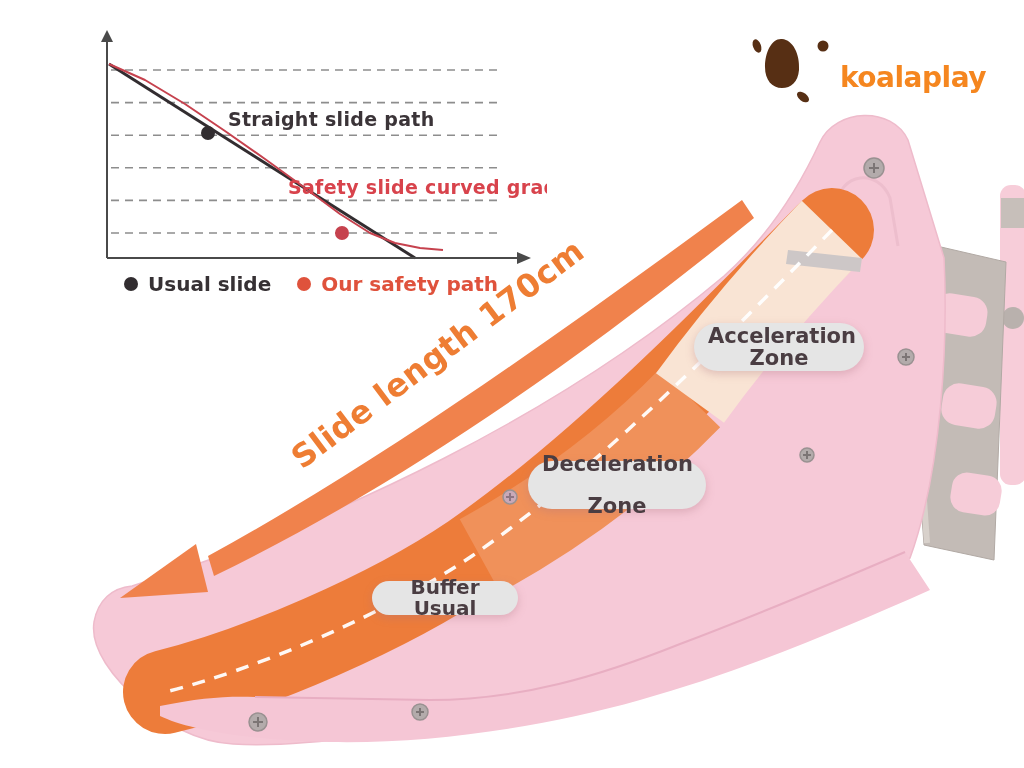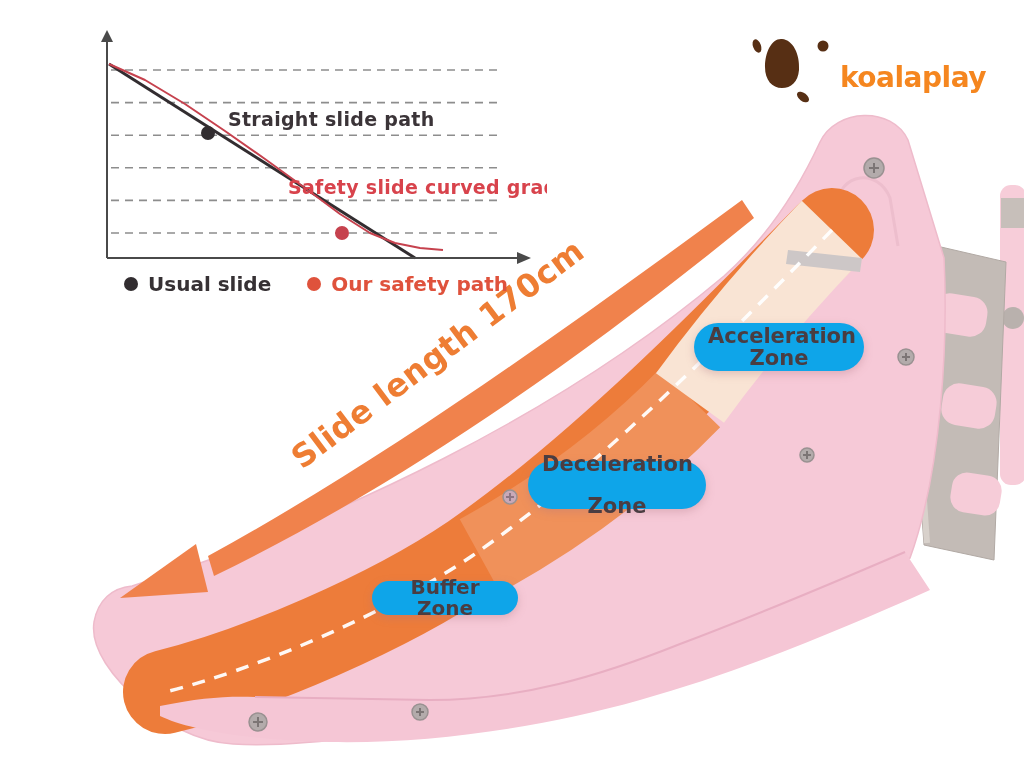--- a/index.html
+++ b/index.html
@@ -4,31 +4,31 @@
 <style>
   html,body{margin:0;padding:0;background:#ffffff;}
   .stage{
     position:relative;width:1024px;height:768px;overflow:hidden;
     background:#ffffff;
     font-family:"DejaVu Sans","Liberation Sans",sans-serif;
   }
   .abs{position:absolute;}
   
   .chart-wrap{left:85px;top:28px;width:462px;height:240px;}
-  .legend{left:124px;top:272px;display:flex;align-items:center;gap:36px;justify-content:flex-end;}
+  .legend{left:124px;top:272px;display:flex;align-items:center;gap:26px;justify-content:flex-end;}
   .legend-item{display:flex;align-items:center;gap:10px;font-size:20px;font-weight:bold;}
   .legend-dot{width:14px;height:14px;border-radius:50%;display:inline-block;}
   .legend-item.usual{color:#363134;}
   .legend-item.safety{color:#df523c;}
   
   .logo-wrap{left:746px;top:22px;width:260px;height:95px;}
   .brand-text{fill:#f5861f;font-size:28px;font-weight:bold;letter-spacing:-0.5px;}
   
   .pill{
-    background:#0ea5e9;border-radius:26px;color:#4a3d42;
+    background:#e5e5e5;border-radius:26px;color:#4a3d42;
     font-weight:bold;font-size:21px;line-height:1.07;text-align:center;
     padding:5px 14px;box-shadow:0 3px 9px rgba(176,118,130,0.35);
     display:flex;flex-direction:column;justify-content:center;
   }
   .pill .l2:empty{display:none;}
   .pill-acc{left:694px;top:323px;width:142px;height:38px;}
   .pill-dec{left:528px;top:461px;width:150px;height:38px;gap:19px;}
   .pill-buf{left:372px;top:581px;width:118px;height:24px;border-radius:20px;font-size:20px;}
   
   .chart-anno{font-weight:bold;font-size:19px;letter-spacing:0.3px;}
@@ -169,17 +169,17 @@
 
   <div class="abs pill pill-acc">
     <div class="l1">Acceleration</div>
     <div class="l2">Zone</div>
   </div>
   <div class="abs pill pill-dec">
     <div class="l1">Deceleration</div>
     <div class="l2">Zone</div>
   </div>
   <div class="abs pill pill-buf">
-    <div class="l1">Buffer Zone</div>
+    <div class="l1">Buffer Usual</div>
 
   </div>
 
 </div>
 
 </body></html>

